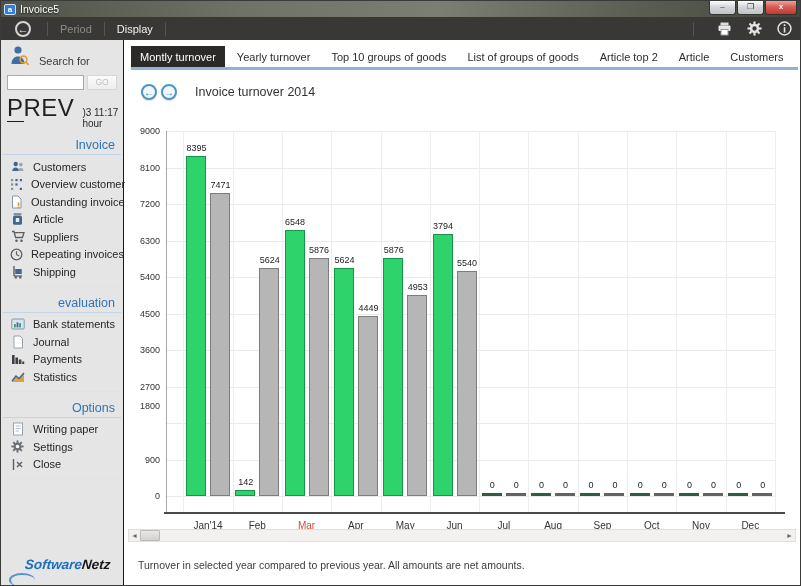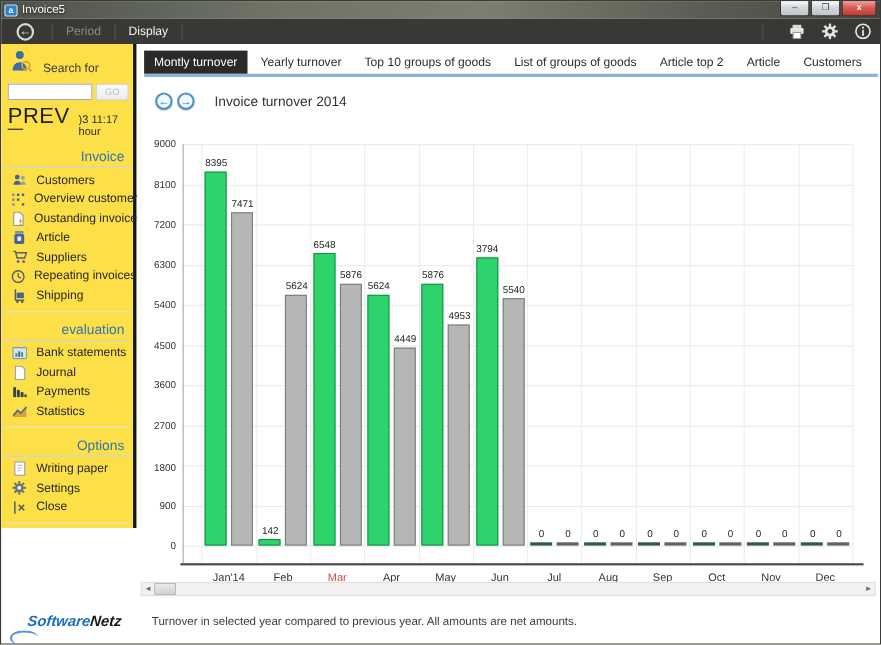--- a/index.html
+++ b/index.html
@@ -23,29 +23,29 @@
   .backbtn{width:16px;height:16px;border:2px solid #d6d6d6;border-radius:50%;margin:0 8px 0 14px;
     color:#e8e8e8;font-size:11px;line-height:13px;text-align:center;}
   .tsep{width:1px;height:14px;background:#55544f;margin:0 8px;}
   .tlabel{font-size:11px;padding:0 4px;}
   .tlabel.dim{color:#8b8b88;}
   .tlabel.lit{color:#f2f2f0;}
   .toolbar-right{position:absolute;right:8px;top:0;height:23px;display:flex;align-items:center;}
   .ticon{width:16px;height:16px;margin-left:14px;display:flex;align-items:center;justify-content:center;}
 
   
-  .sidebar{position:absolute;left:0;top:39px;width:123px;height:440px;background:#fde047;border-right:3px solid #0f172a;}
+  .sidebar{position:absolute;left:0;top:39px;width:123px;height:547px;background:#e5e5e5;border-right:1px solid #0f172a;}
   .search-row{display:flex;align-items:center;padding:5px 0 0 8px;}
   .search-label{font-size:11px;color:#3a3a3a;margin-left:9px;margin-top:6px;}
   .search-line{display:flex;align-items:center;padding:4px 0 0 6px;}
   .search-input{width:77px;height:15px;border:1px solid #ababab;font-size:10px;padding:0 2px;}
   .go-btn{width:30px;height:15px;margin-left:3px;background:linear-gradient(#fbfbfb,#ededed);
     border:1px solid #d6d6d6;color:#c0c0c0;font-size:8.5px;text-align:center;line-height:13px;}
   .prev-row{display:flex;align-items:baseline;padding:4px 0 0 6px;}
-  .prev-big{font-size:20px;color:#1f1f1f;letter-spacing:.5px;}
+  .prev-big{font-size:24px;color:#1f1f1f;letter-spacing:.5px;}
   .prev-big .u{border-bottom:1px solid #1f1f1f;}
   .prev-time{font-size:10px;color:#2a2a2a;margin-left:8px;}
   .sec-header{font-size:12.5px;color:#2e75b6;text-align:right;padding:9px 6px 2px 0;border-bottom:1px solid #c4d4e6;margin:0 2px 3px 2px;}
   .side-item{display:flex;align-items:center;height:17.5px;padding-left:9px;cursor:default;}
   .side-item .icn{width:15px;height:14px;display:flex;align-items:center;justify-content:center;}
   .side-item .lbl{font-size:11px;color:#262626;margin-left:8px;white-space:nowrap;}
   .side-sep{border-bottom:1px solid #e2e2e2;margin:5px 2px 0 2px;}
   .logo{position:absolute;left:24px;top:517px;font-style:italic;font-weight:bold;font-size:13.5px;transform:skewX(-6deg);}
   .logo .p1{color:#1b6ec2;}
   .logo .p2{color:#17171a;}
@@ -353,21 +353,21 @@
       <div class="circ">→</div>
       <div class="chart-title">Invoice turnover 2014</div>
     </div>
 
     <div id="chart">
         <div class="hgrid" style="left: 35px; top: 372px; width: 609px;"></div>
         <div class="ytick" style="left: 0px; top: 367px;">0</div>
         <div class="hgrid" style="left: 35px; top: 335.5px; width: 609px;"></div>
         <div class="ytick" style="left: 0px; top: 330.5px;">900</div>
         <div class="hgrid" style="left: 35px; top: 299px; width: 609px;"></div>
-        <div class="ytick" style="left: 0px; top: 296px;">1800</div>
+        <div class="ytick" style="left: 0px; top: 277px;">1800</div>
         <div class="hgrid" style="left: 35px; top: 262.5px; width: 609px;"></div>
         <div class="ytick" style="left: 0px; top: 257.5px;">2700</div>
         <div class="hgrid" style="left: 35px; top: 226px; width: 609px;"></div>
         <div class="ytick" style="left: 0px; top: 221px;">3600</div>
         <div class="hgrid" style="left: 35px; top: 189.5px; width: 609px;"></div>
         <div class="ytick" style="left: 0px; top: 184.5px;">4500</div>
         <div class="hgrid" style="left: 35px; top: 153px; width: 609px;"></div>
         <div class="ytick" style="left: 0px; top: 148px;">5400</div>
         <div class="hgrid" style="left: 35px; top: 116.5px; width: 609px;"></div>
         <div class="ytick" style="left: 0px; top: 111.5px;">6300</div>

